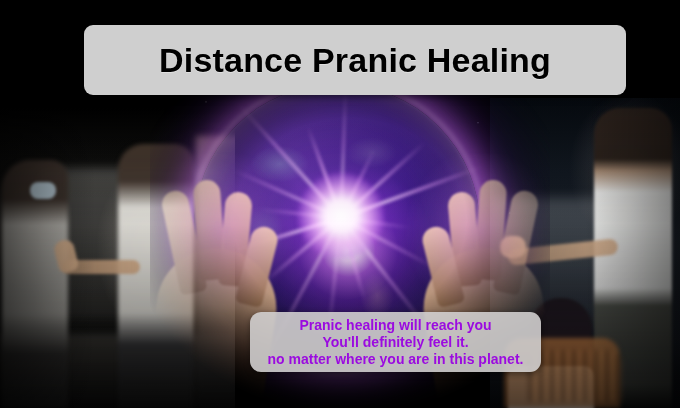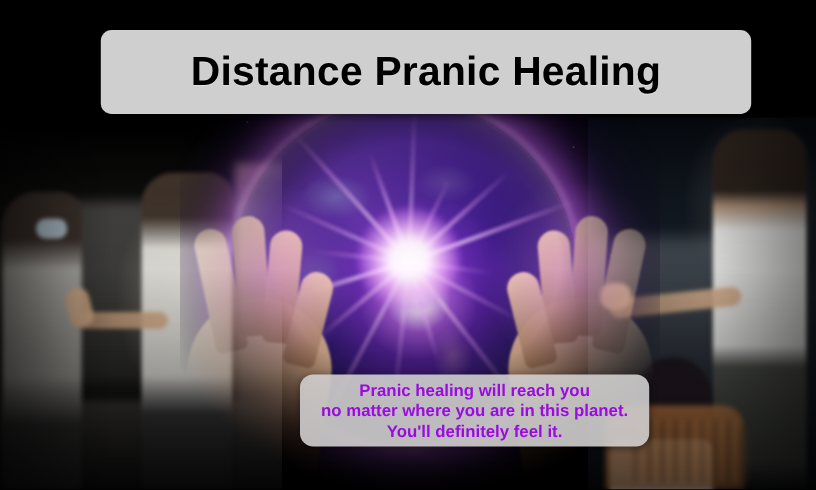--- a/index.html
+++ b/index.html
@@ -464,18 +464,18 @@
   </div>
 
   <div class="blend"></div>
 
   <div class="title-banner">
     <div class="title-text">Distance Pranic Healing</div>
   </div>
 
   <div class="caption-box">
     <div class="caption-line">Pranic healing will reach you</div>
+    <div class="caption-line">You'll definitely feel it.</div>
     <div class="caption-line">no matter where you are in this planet.</div>
-    <div class="caption-line">You'll definitely feel it.</div>
   </div>
 
 
 </div>
 
 </body></html>

